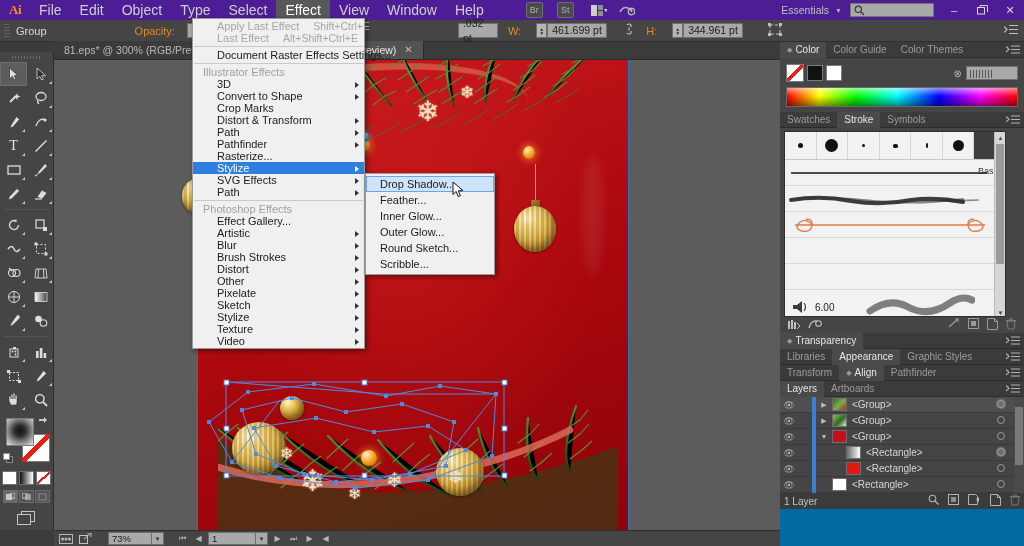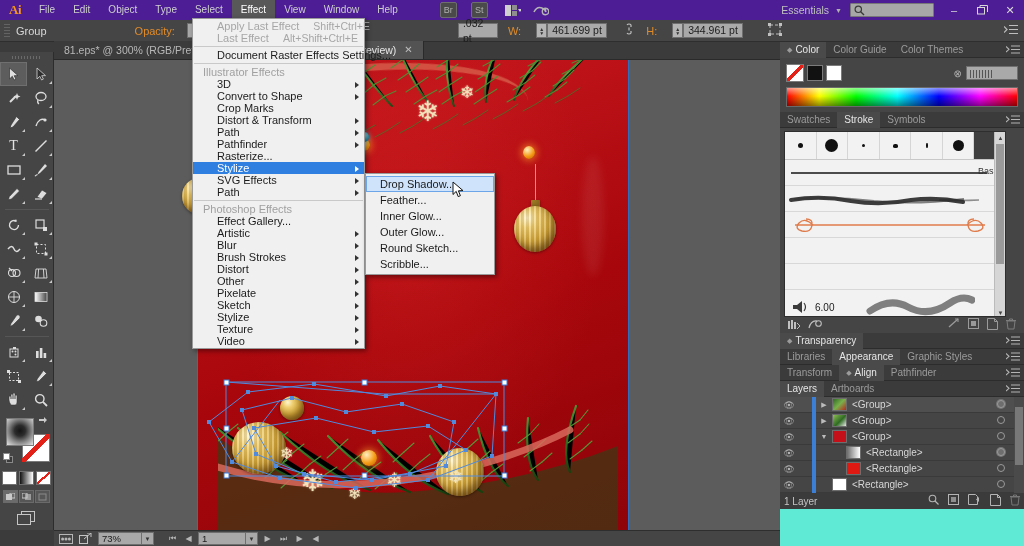--- a/index.html
+++ b/index.html
@@ -16,21 +16,21 @@
   .menubar {
     position:absolute; left:0; top:0; width:1024px; height:20px;
     background:#4c1d95; display:flex; align-items:center;
   }
   .ai-logo {
     width:30px; height:20px; display:flex; align-items:center; justify-content:center;
     color:#f7941e; font-weight:bold; font-size:13px; font-family:"Liberation Serif", serif;
     letter-spacing:-0.5px;
   }
   .menu-item {
-    padding:0 9px; height:20px; line-height:20px; font-size:10px; color:#cfcfcf;
+    padding:0 9px; height:20px; line-height:20px; font-size:14px; color:#cfcfcf;
     cursor:default; white-space:nowrap;
   }
   .menu-item.active { background:#585858; color:#fff; }
   .mb-right { margin-left:auto; display:flex; align-items:center; height:20px; }
   .mb-icon {
     width:22px; height:16px; margin:0 3px; border-radius:2px;
     display:flex; align-items:center; justify-content:center;
     color:#b0b0b0; font-size:9px;
   }
   .mb-icon.boxed { border:1px solid #6e6e6e; background:#4a4a4a; width:17px;}
@@ -214,21 +214,21 @@
   .sb-field {
     background:#a9a9a9; color:#1c1c1c; height:13px; line-height:13px; font-size:9.5px;
     padding:0 3px; border:1px solid #6f6f6f; min-width:36px; display:flex; align-items:center;
   }
   .sb-drop { width:12px;height:13px;background:#a9a9a9;border:1px solid #6f6f6f;border-left:none;
     display:flex;align-items:center;justify-content:center;color:#333;font-size:6px;}
   .sb-nav { width:13px;height:13px;display:flex;align-items:center;justify-content:center;color:#b6b6b6;font-size:8px;}
   .sb-status { flex:1; text-align:center; color:#d0d0d0; font-size:10px; }
 
   
-  .panels { position:absolute; right:0; top:42px; width:244px; height:504px; background:#5eead4; }
+  .panels { position:absolute; right:0; top:42px; width:244px; height:504px; background:#0369a1; }
   .ptabs {
     display:flex; align-items:center; height:16px; background:#3b3b3b;
     border-bottom:1px solid #2c2c2c; position:relative;
   }
   .ptab {
     height:16px; line-height:16px; padding:0 7px; font-size:10px; color:#9b9b9b;
     display:flex; align-items:center; gap:3px; white-space:nowrap;
   }
   .ptab.active { background:#4a4a4a; color:#e6e6e6; }
   .ptab .dots { color:#9b9b9b; font-size:7px; }
@@ -906,21 +906,21 @@
           <circle cx="7" cy="5" r="1.5" fill="#b6b6b6"></circle>
           <circle cx="10.4" cy="5" r="1.5" fill="#b6b6b6"></circle>
         </svg>
     </div>
     <div class="sb-icon">
       <svg width="13" height="11" viewBox="0 0 13 11">
           <rect x="0.5" y="2.5" width="8" height="8" stroke="#c4c4c4" fill="none"></rect>
           <path d="M5 6 L12 0 M8 0 h4 v4" stroke="#c4c4c4" fill="none"></path>
         </svg>
     </div>
-    <div style="display:flex;align-items:center;margin-left:2px;">
+    <div style="display:flex;align-items:center;margin-left:12px;">
       <div class="sb-field" style="width:44px">73%</div>
       <div class="sb-drop">▼</div>
     </div>
     <div style="width:6px"></div>
     <div class="sb-nav">⏮</div>
     <div class="sb-nav">◀</div>
     <div style="display:flex;align-items:center;">
       <div class="sb-field" style="width:48px">1</div>
       <div class="sb-drop">▼</div>
     </div>

